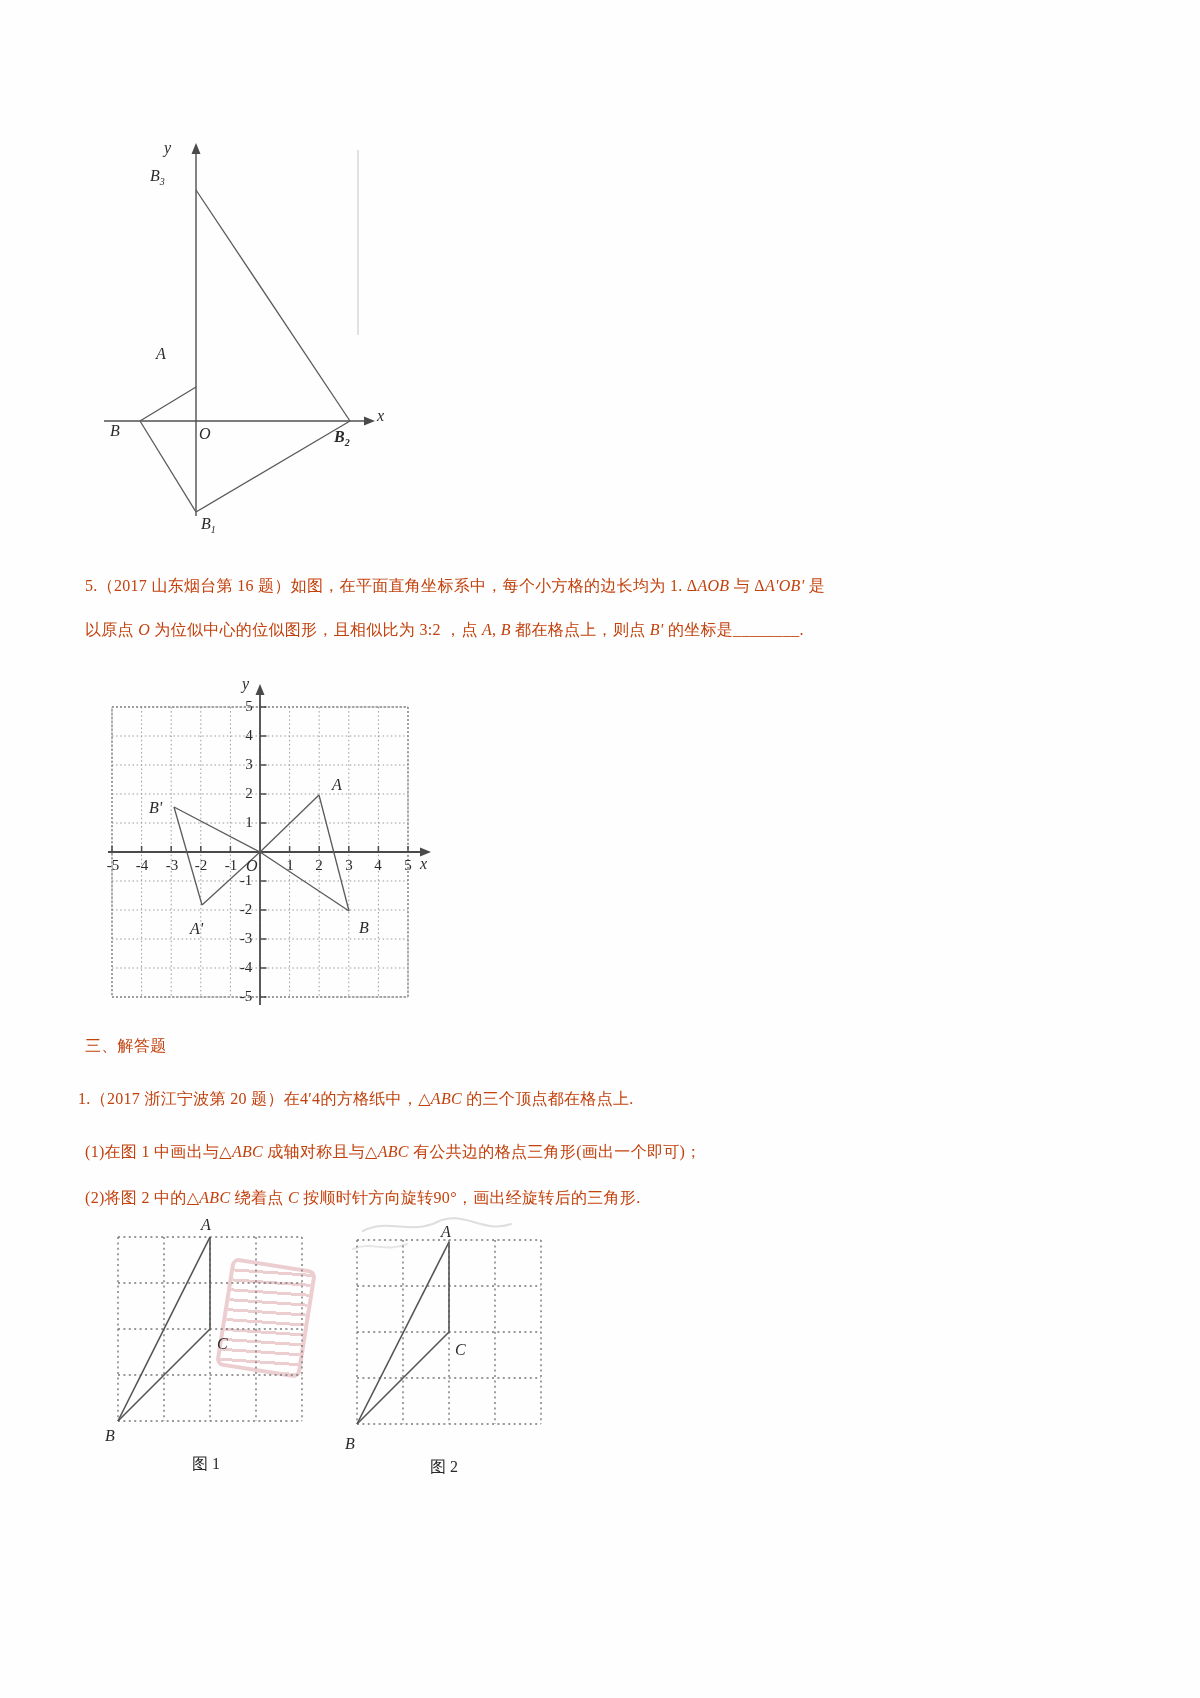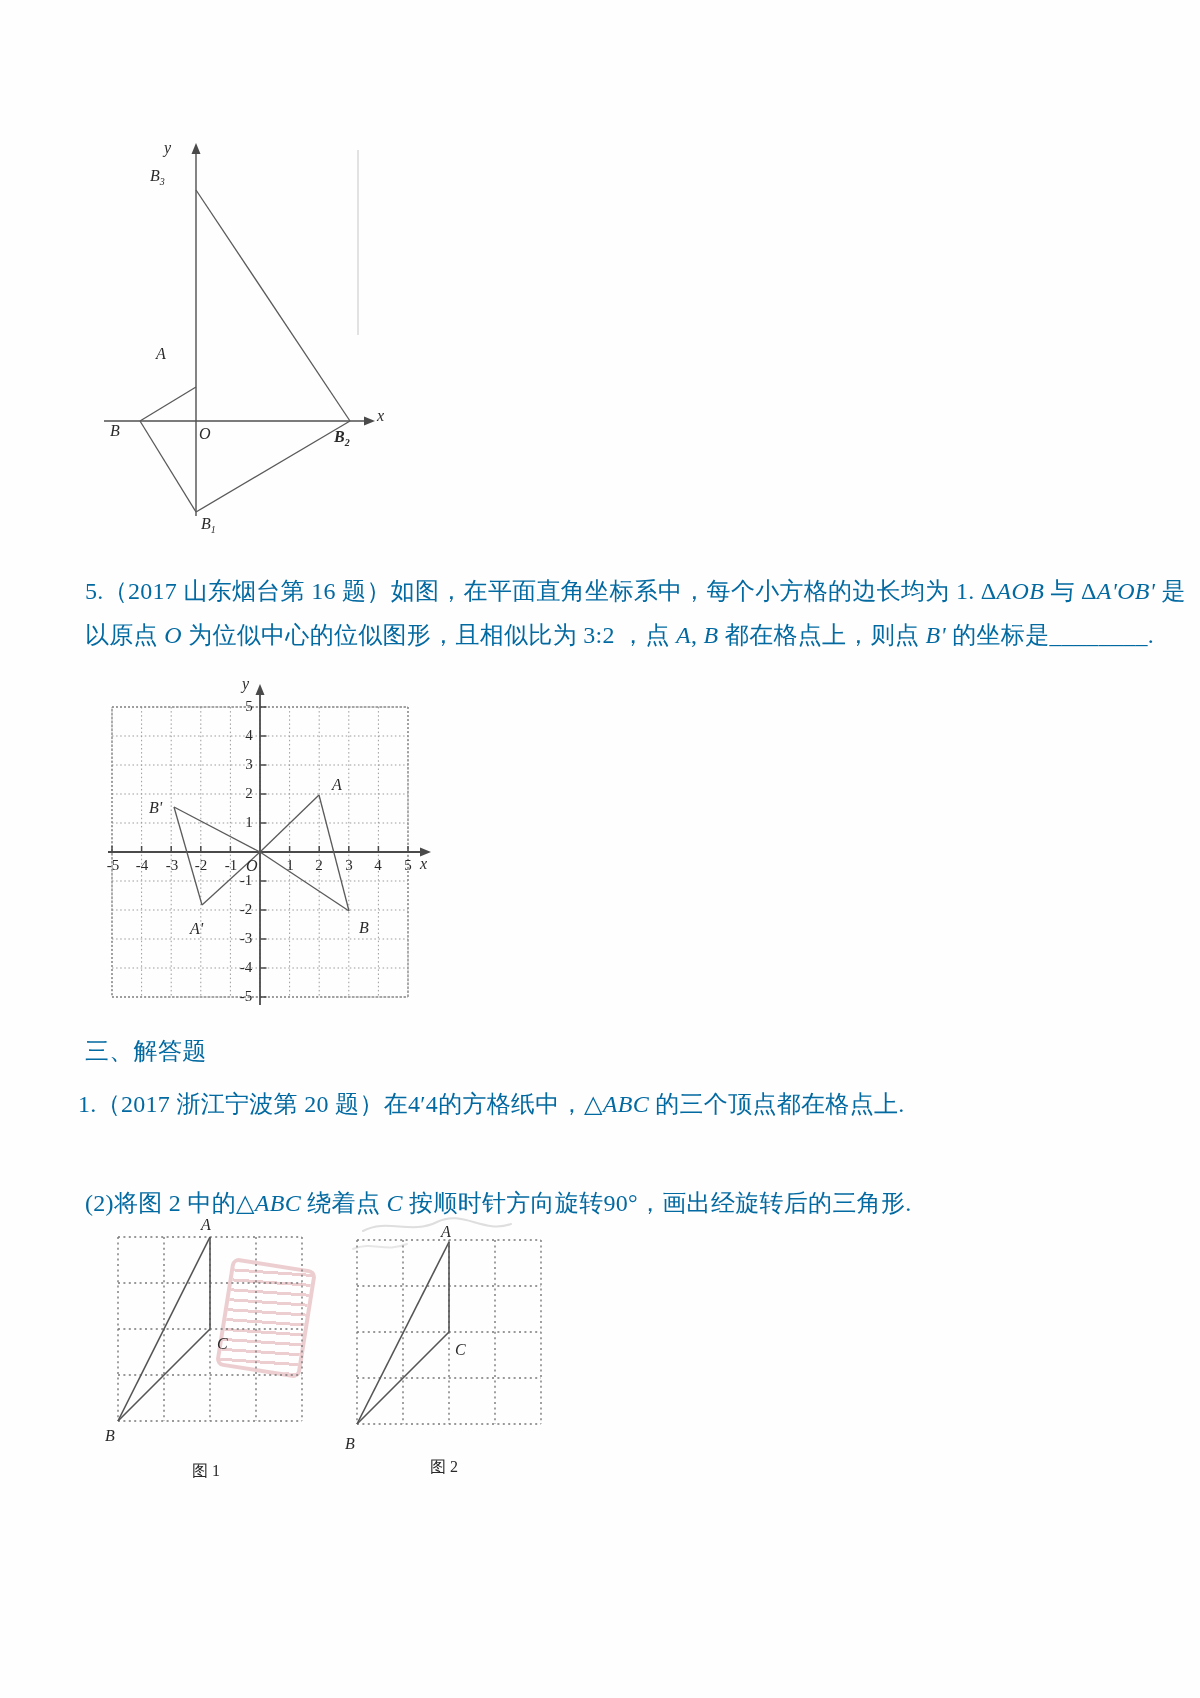--- a/index.html
+++ b/index.html
@@ -1,22 +1,22 @@
 <!DOCTYPE html>
 <html><head>
 <meta charset="utf-8">
 <style>
   html,body{margin:0;padding:0;background:#ffffff;}
   .page{
     position:relative;width:1200px;height:1698px;background:#fefefe;
     font-family:"Liberation Serif","DejaVu Serif",serif;color:#161616;overflow:hidden;
   }
   .para{
-    position:absolute;font-size:24px;line-height:1.35;white-space:nowrap;
-    color:#0369a1;letter-spacing:0.3px;
+    position:absolute;font-size:16px;line-height:1.35;white-space:nowrap;
+    color:#c2410c;letter-spacing:0.3px;
   }
   .para i{font-style:italic;}
   .fig{position:absolute;}
   .fig svg{display:block;position:absolute;left:0;top:0;}
   .fig-label{
     position:absolute;font-size:15px;line-height:1;color:#2a2a2a;white-space:nowrap;
     font-family:"Liberation Serif","DejaVu Serif",serif;
   }
   .fig-label.it{font-style:italic;font-size:16px;}
   .fig-label.ctr{transform:translateX(-50%);}
@@ -159,20 +159,21 @@
       <span class="fig-label ctr" style="left: 149px; top: 180px;">1</span>
       <span class="fig-label ctr" style="left: 146px; top: 238px;">-1</span>
       <span class="fig-label ctr" style="left: 146px; top: 267px;">-2</span>
       <span class="fig-label ctr" style="left: 146px; top: 296px;">-3</span>
       <span class="fig-label ctr" style="left: 146px; top: 325px;">-4</span>
       <span class="fig-label ctr" style="left: 146px; top: 354px;">-5</span>
     </div>
 
   <div class="para" style="left:85px;top:1035px">三、解答题</div>
   <div class="para mathify" style="left:78px;top:1088px">1.（2017 浙江宁波第 20 题）在4′4的方格纸中，△<i>ABC</i> 的三个顶点都在格点上.</div>
+  <div class="para mathify" style="left:85px;top:1141px">(1)在图 1 中画出与△<i>ABC</i> 成轴对称且与△<i>ABC</i> 有公共边的格点三角形(画出一个即可)；</div>
   <div class="para mathify" style="left:85px;top:1187px">(2)将图 2 中的△<i>ABC</i> 绕着点 <i>C</i> 按顺时针方向旋转90°，画出经旋转后的三角形.</div>
 
   <div class="fig" style="left:105px;top:1215px;width:230px;height:255px">
     <div class="stamp"></div>
     <svg width="230" height="228" viewBox="0 0 230 228">
       <g class="gridline2">
           <line x1="13" y1="22" x2="13" y2="206"></line>
           <line x1="59" y1="22" x2="59" y2="206"></line>
           <line x1="105" y1="22" x2="105" y2="206"></line>
           <line x1="151" y1="22" x2="151" y2="206"></line>
@@ -182,21 +183,21 @@
           <line x1="13" y1="114" x2="197" y2="114"></line>
           <line x1="13" y1="160" x2="197" y2="160"></line>
           <line x1="13" y1="206" x2="197" y2="206"></line>
         </g>
       <g class="shape2">
         <line x1="13" y1="206" x2="105" y2="22"></line>
         <line x1="105" y1="22" x2="105" y2="114"></line>
         <line x1="13" y1="206" x2="105" y2="114"></line>
       </g>
     </svg>
-    <div class="fig-caption" style="left:87px;top:246px">图 1</div>
+    <div class="fig-caption" style="left:87px;top:239px">图 1</div>
   <span class="fig-label it" style="left: 96px; top: 2px;">A</span>
       <span class="fig-label it" style="left: 112px; top: 121px;">C</span>
       <span class="fig-label it" style="left: 0px; top: 213px;">B</span>
     </div>
 
   <div class="fig" style="left:345px;top:1215px;width:245px;height:265px">
     <svg width="245" height="232" viewBox="0 0 245 232">
       <path class="scribble" d="M18,16 C42,3 66,20 92,7 S138,19 166,9" opacity="0.55"></path>
       <path class="scribble" d="M8,34 C28,26 40,38 62,29" opacity="0.4"></path>
       <g class="gridline2">

